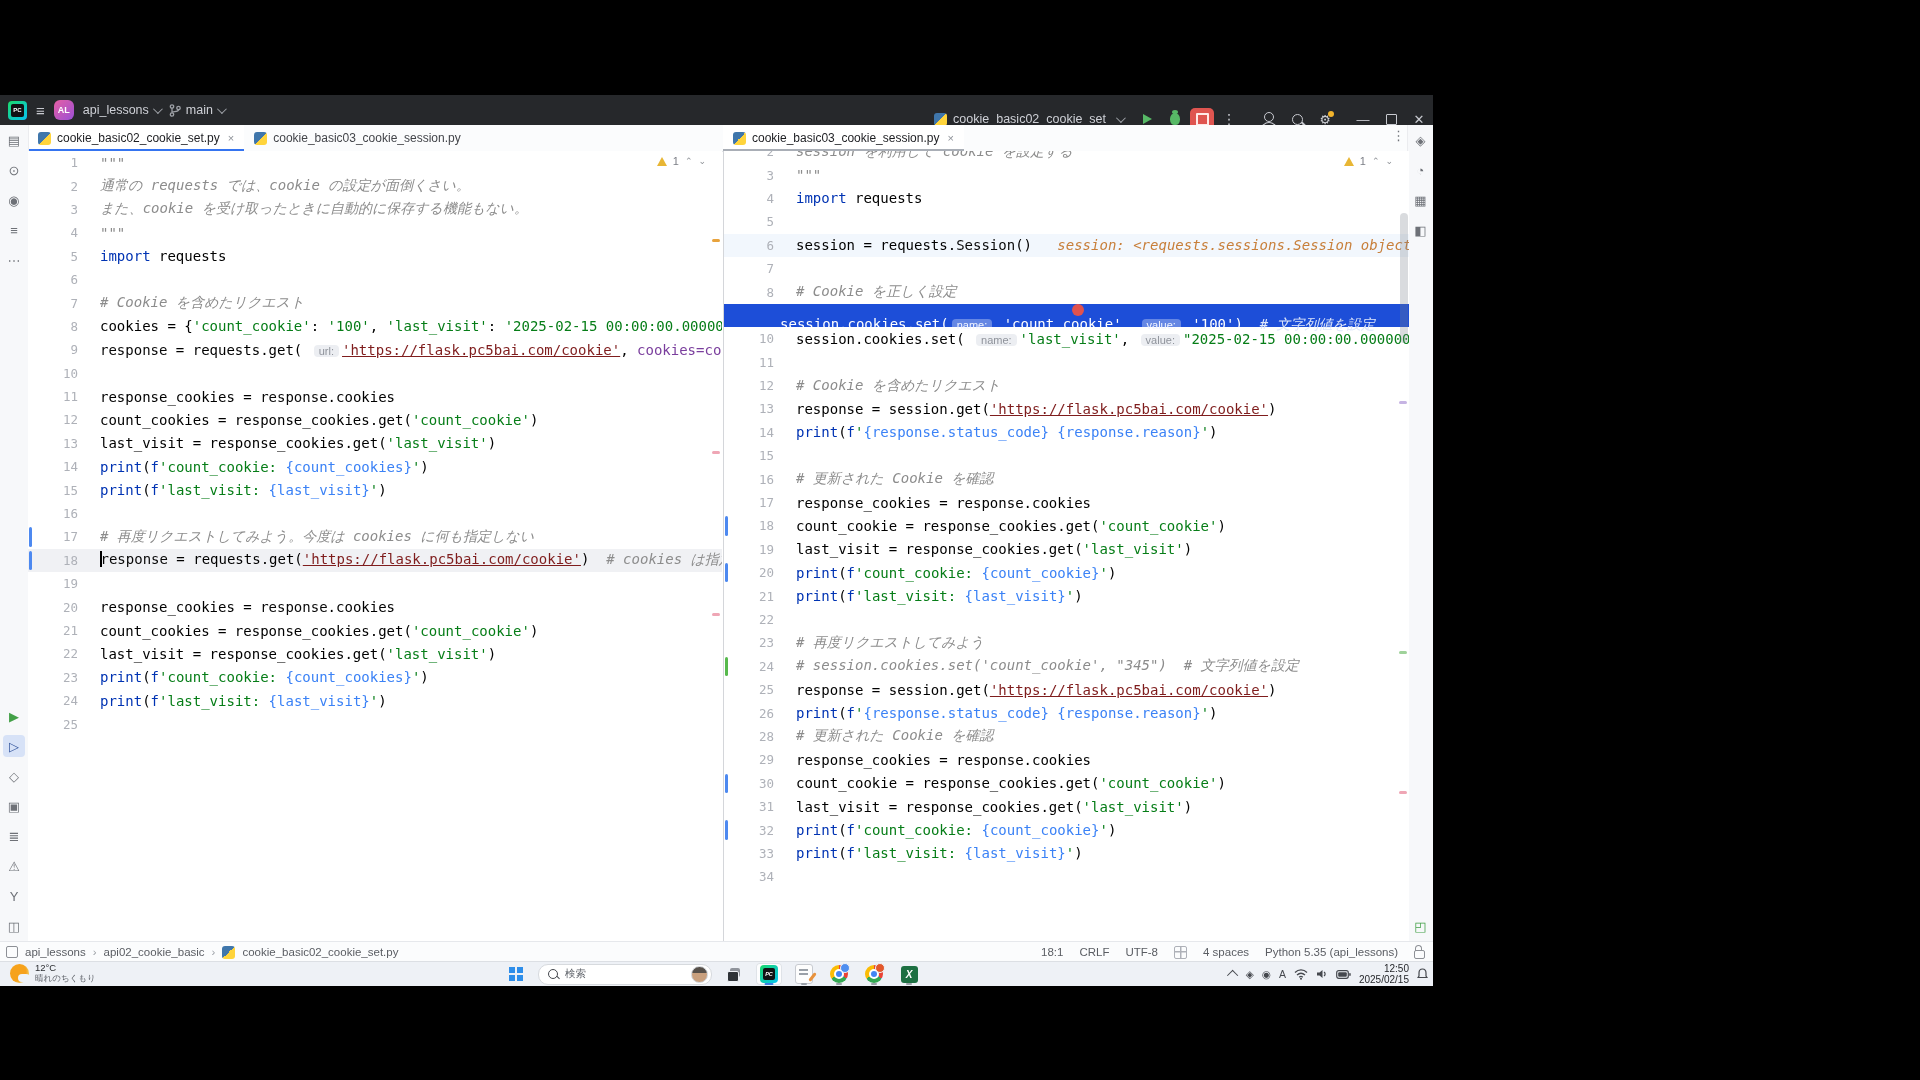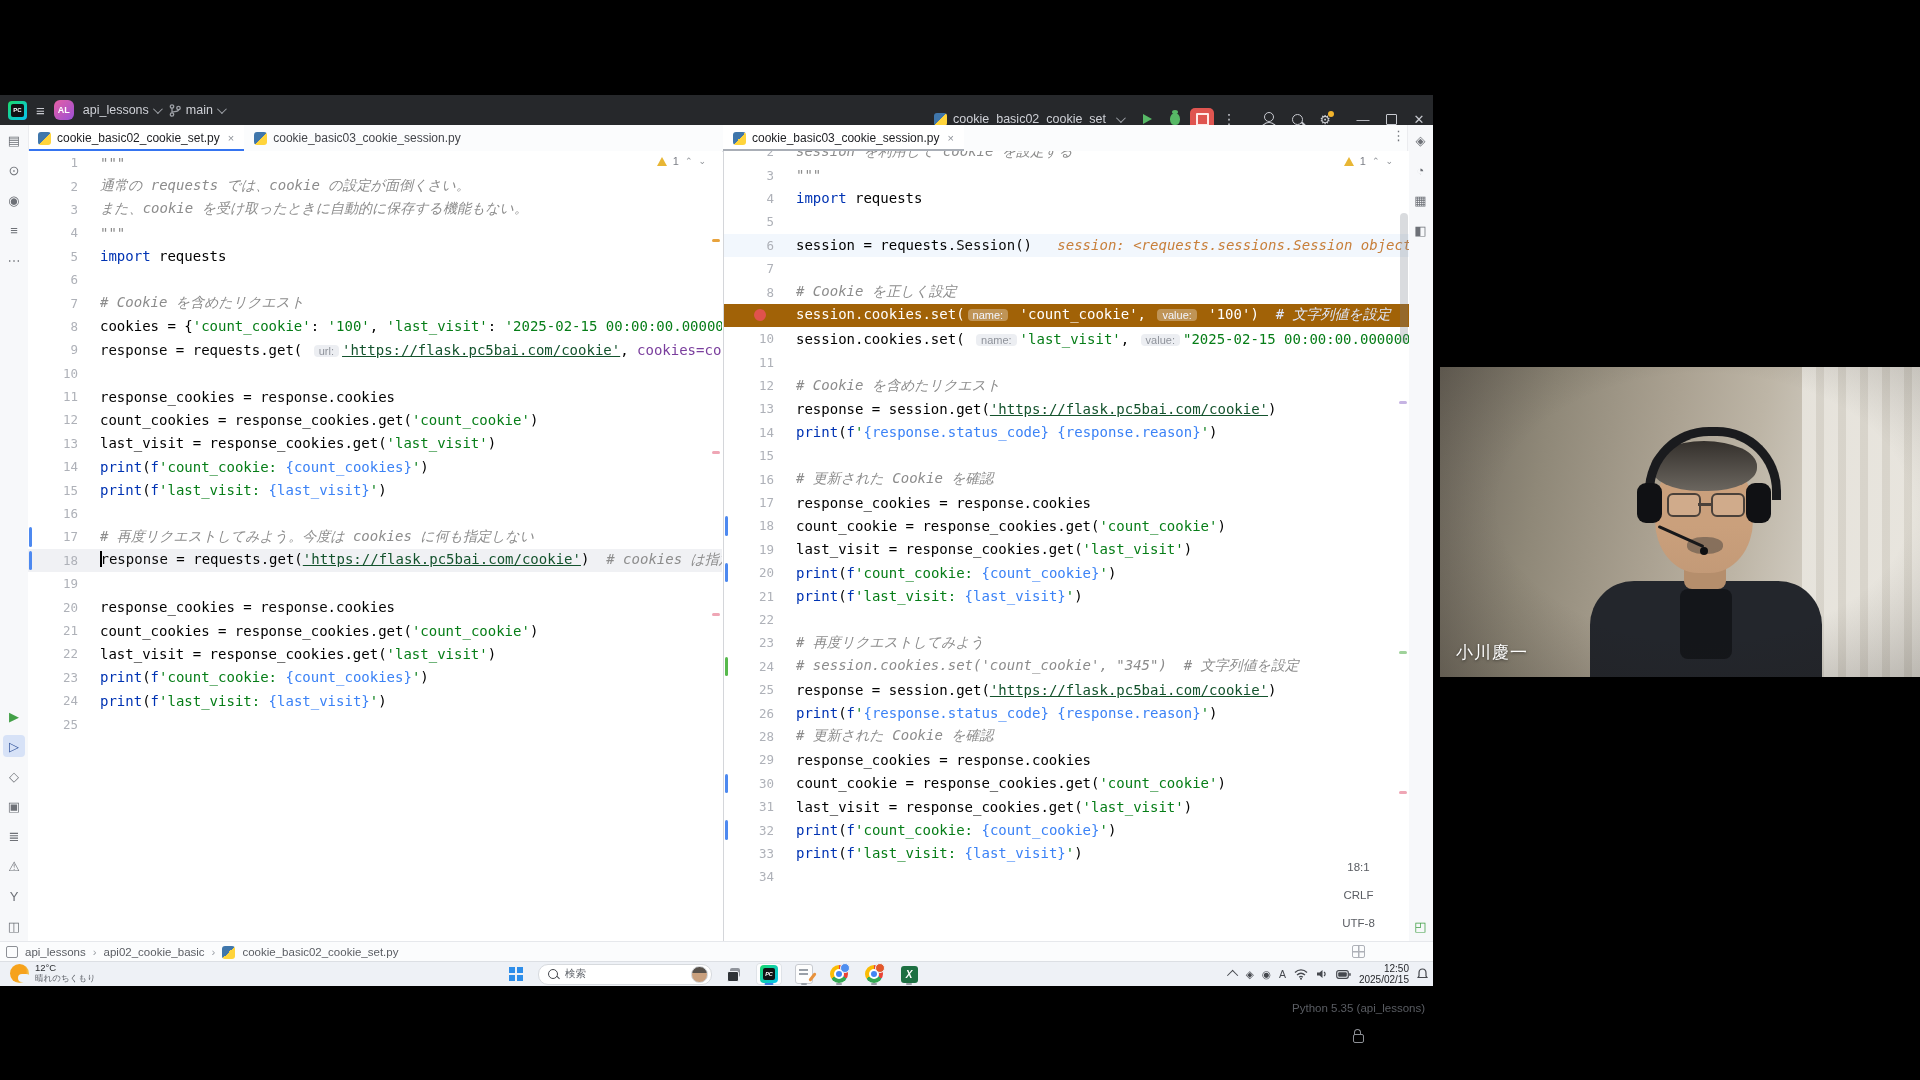--- a/index.html
+++ b/index.html
@@ -56,44 +56,44 @@
   
   .editor{position:absolute;top:56px;height:790px;overflow:hidden;background:#fff;}
   #ed-left{left:28px;width:694px;}
   #ed-right{left:723px;width:685px;border-left:1px solid #d4d6da;}
   .lines{position:absolute;left:0;right:0;}
   #ed-left .lines{top:0;}
   #ed-right .lines{top:-11px;}
   .ln{position:relative;display:flex;align-items:center;height:23.4px;}
   .ln.cur{background:#f0f1f4;}
   .ln.tint{background:#f2f7fd;}
-  .ln.dbg{background:#a16207;}
+  .ln.dbg{background:#1d4ed8;flex-direction:column;}
   .gut{width:50px;text-align:right;color:#aeb1b8;font-size:12.5px;flex:none;font-family:"DejaVu Sans Mono",monospace;}
   .gut.bp{display:flex;align-items:center;justify-content:flex-end;padding-right:2px;box-sizing:border-box;}
   .gut.bp::after{content:"";width:12px;height:12px;border-radius:50%;background:#e0524d;display:block;margin-right:6px;}
   .code{white-space:pre;padding-left:22px;font-family:"DejaVu Sans Mono",monospace;font-size:14px;color:#080808;}
   .t-p{color:#000000;} .t-c{color:#8c8c8c;font-style:italic;} .t-k{color:#0033b3;}
-  .t-s{color:#067d17;} .t-l{color:#14532d;text-decoration:underline;}
+  .t-s{color:#067d17;} .t-l{color:#7f1d1d;text-decoration:underline;}
   .t-b{color:#3b82f6;} .t-a{color:#7a3e9d;}
   .t-i{background:#eceef2;color:#8f939b;border-radius:4px;padding:0 5px;font-size:11px;margin:0 3px;font-family:"Liberation Sans",sans-serif;}
   .t-d{color:#c87f3a;font-style:italic;}
   .t-w{color:#ffffff;} .t-wc{color:#dfe7fa;font-style:italic;}
   .t-wi{background:rgba(255,255,255,.32);color:#f2f5ff;border-radius:4px;padding:0 5px;font-size:11px;margin:0 3px;font-family:"Liberation Sans",sans-serif;}
   .caret{display:inline-block;width:1.5px;height:16px;background:#000;vertical-align:-3px;margin-right:-1px;}
   .insp{position:absolute;top:4px;right:16px;display:flex;align-items:center;gap:6px;font-size:11px;color:#7b7e85;z-index:5;}
   .warn-tri{width:0;height:0;border-left:5px solid transparent;border-right:5px solid transparent;border-bottom:9px solid #e8b634;display:inline-block;}
   .insp .ar{font-size:9px;color:#8d9096;}
   .stripe-mark{position:absolute;width:8px;height:3px;border-radius:2px;right:2px;z-index:4;}
   .sb-thumb{position:absolute;right:1px;width:8px;border-radius:4px;background:rgba(120,125,135,.28);z-index:4;}
   
   .statusrow{position:absolute;left:0;top:846px;width:100%;height:20px;background:#fbfcfd;border-top:1px solid #e6e8ec;display:flex;align-items:center;font-size:11.5px;color:#5a5d63;}
   .bc{display:flex;align-items:center;gap:7px;padding-left:6px;}
   .bc .sep{color:#9ea2a8;}
   .bc-winic{width:10px;height:10px;border:1.3px solid #8d9096;border-radius:2px;}
-  .statusright{position:absolute;right:8px;display:flex;align-items:center;gap:16px;flex-direction:column;}
+  .statusright{position:absolute;right:8px;display:flex;align-items:center;gap:16px;}
   .grid-ic{width:11px;height:11px;background:linear-gradient(#aeb1b8,#aeb1b8),linear-gradient(#aeb1b8,#aeb1b8);background-size:100% 1.5px,1.5px 100%;background-position:center;background-repeat:no-repeat;border:1.3px solid #aeb1b8;border-radius:2px;}
   .unlock{width:9px;height:7px;border:1.4px solid #8d9096;border-radius:2px;position:relative;margin-top:4px;}
   .unlock::before{content:"";position:absolute;left:0px;top:-6px;width:5px;height:5px;border:1.4px solid #8d9096;border-bottom:none;border-radius:4px 4px 0 0;}
   
   .taskbar{position:absolute;left:0;top:866px;width:100%;height:24px;background:#eef1f6;border-top:1px solid #dcdfe4;}
   .weather{position:absolute;left:10px;top:1px;display:flex;align-items:center;gap:6px;}
   .wic{width:19px;height:19px;border-radius:50%;background:radial-gradient(circle at 35% 40%,#f6a21c 0 55%,#f2c04d 70%);position:relative;}
   .wic::after{content:"";position:absolute;right:-1px;bottom:1px;width:12px;height:8px;background:#eef2f7;border-radius:6px;}
   .wtxt{line-height:10px;font-size:9.5px;color:#2a2c30;}
   .wtxt .d{color:#5b5f66;font-size:8.5px;}
@@ -612,32 +612,13 @@
           <div>12:50</div>
           <div>2025/02/15</div>
         </div>
         <svg width="11" height="12" viewBox="0 0 11 12">
             <path d="M5.5 1 C3 1 2 3 2 5 V8 L1 9.5 H10 L9 8 V5 C9 3 8 1 5.5 1 Z" fill="none" stroke="#45484e" stroke-width="1.2"></path>
           </svg>
       </div>
     </div>
   </div>
 
-  <div class="webcam">
-    <div class="curtain"></div>
-    <div class="wc-body"></div>
-    <div class="wc-shirt"></div>
-    <div class="wc-neck"></div>
-    <div class="wc-head"></div>
-    <div class="wc-hair"></div>
-    <div class="wc-band"></div>
-    <div class="wc-cup" style="left:197px;top:116px"></div>
-    <div class="wc-cup" style="left:306px;top:116px"></div>
-    <div class="wc-glass" style="left:227px;top:126px"></div>
-    <div class="wc-glass" style="left:271px;top:126px"></div>
-    <div class="wc-bridge"></div>
-    <div class="wc-beard"></div>
-    <div class="wc-mic"></div>
-    <div class="wc-mictip"></div>
-    <div class="wc-vig"></div>
-    <div class="wc-name">小川慶一</div>
-  </div>
 </div>
 
 </body></html>

